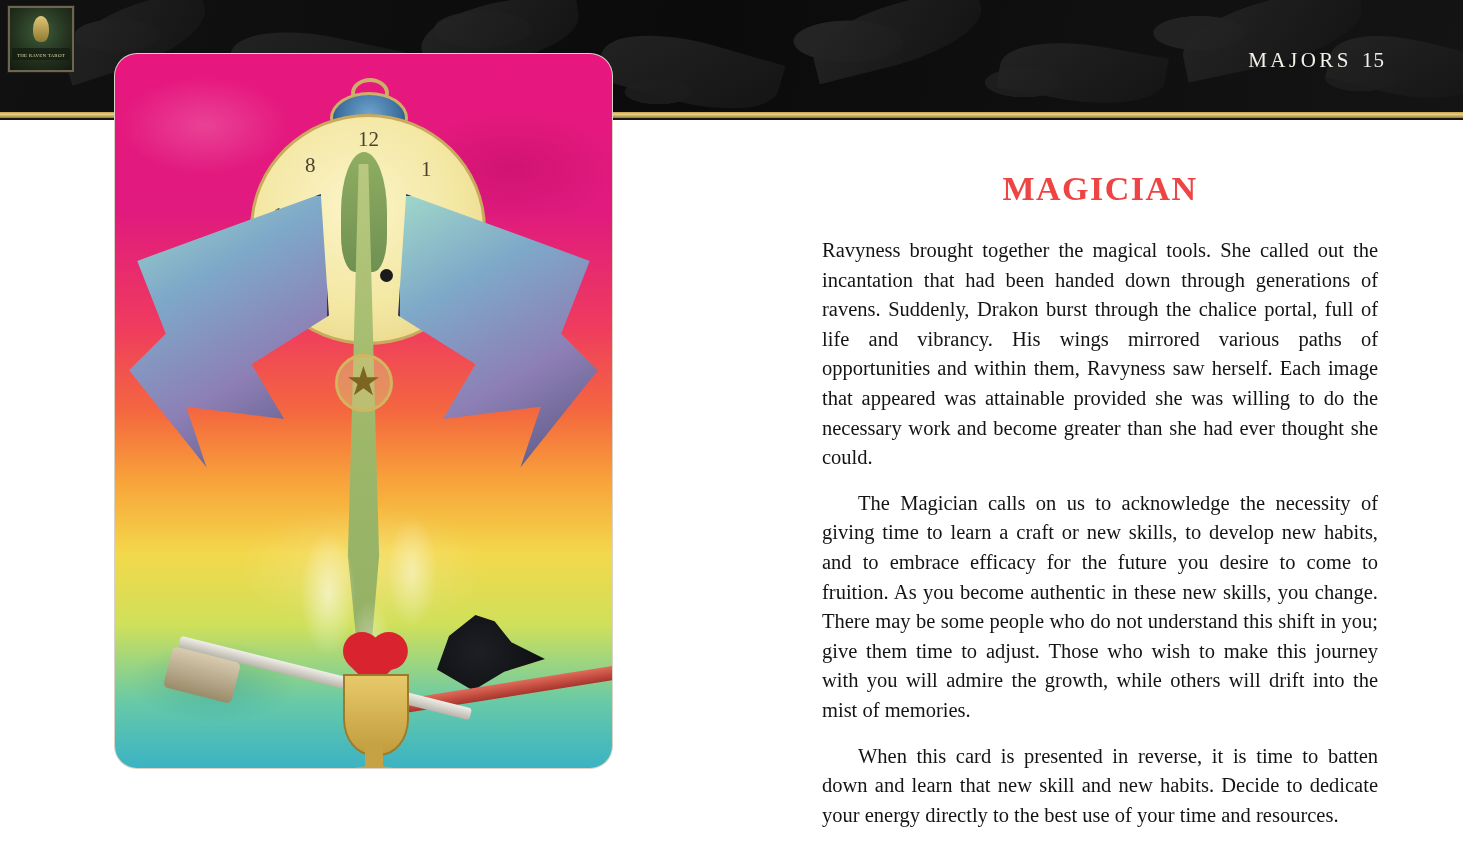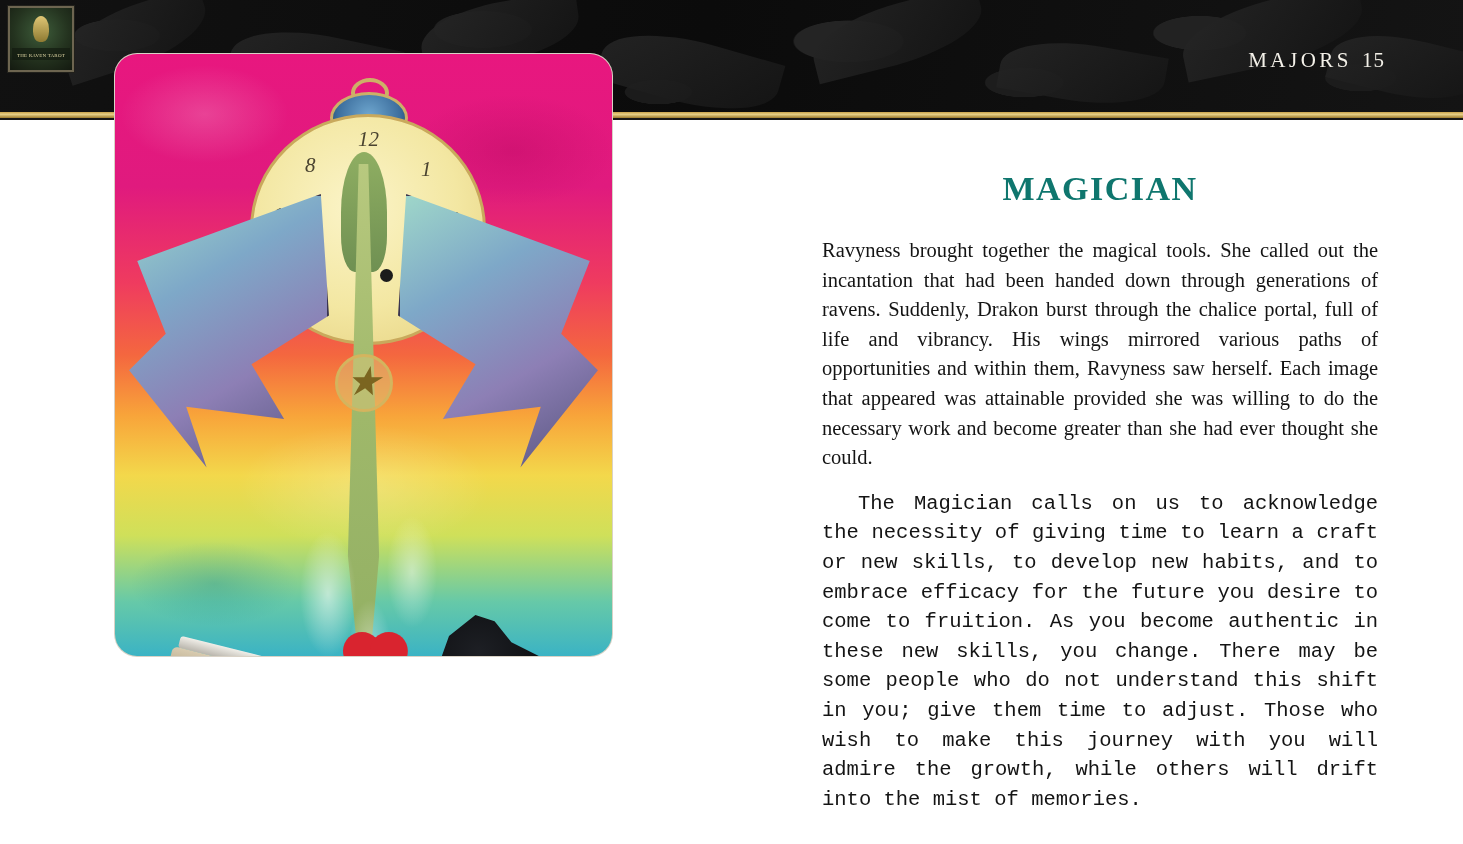--- a/index.html
+++ b/index.html
@@ -121,26 +121,25 @@
     color: #e3d9a6;
     letter-spacing: 0.2px;
   }
 
   
   .card-figure {
     position: absolute;
     left: 115px;
     top: 54px;
     width: 497px;
-    height: 602px;
+    height: 714px;
     border-radius: 22px;
     overflow: hidden;
     background: #e7d9c2;
     box-shadow: 0 0 0 1px #d9d2c6;
-    font-style: italic;
   }
   .card-sky {
     position: absolute;
     inset: 0;
     background:
       linear-gradient(to bottom,
         #e8177f 0%,
         #e01a7e 22%,
         #ef3b5f 38%,
         #f4673f 50%,
@@ -361,36 +360,35 @@
     position: absolute;
     left: 806px;
     top: 170px;
     width: 588px;
   }
   .chapter-title {
     font-family: "Liberation Serif", serif;
     font-size: 34px;
     font-weight: 700;
     letter-spacing: 1.5px;
-    color: #0f766e;
+    color: #ef4444;
     text-align: center;
     margin: 0 0 28px 0;
   }
   .body-par {
     font-family: "Liberation Serif", serif;
     font-size: 20.5px;
     line-height: 29.6px;
     color: #141414;
     text-align: justify;
     margin: 16px;
     hyphens: none;
   }
   .body-par.indent {
     text-indent: 36px;
-    font-family: Liberation Mono, monospace;
   }
 </style>
 </head>
 <body>
 
 <div class="header-band">
   <div class="header-texture"></div>
   <div class="header-leaf" style="left:60px;  top:6px;  width:150px; height:58px; transform:rotate(-18deg);"></div>
   <div class="header-leaf" style="left:230px; top:34px; width:170px; height:62px; transform:rotate(12deg);"></div>
   <div class="header-leaf" style="left:420px; top:2px;  width:160px; height:60px; transform:rotate(-8deg);"></div>
@@ -446,13 +444,14 @@
   <div class="heart"></div>
   <div class="chalice"></div>
   <div class="chalice-stem"></div>
   <div class="chalice-foot"></div>
 </div>
 
 <div class="text-column">
   <h1 class="chapter-title">MAGICIAN</h1>
   <p class="body-par">Ravyness brought together the magical tools. She called out the incantation that had been handed down through generations of ravens. Suddenly, Drakon burst through the chalice portal, full of life and vibrancy. His wings mirrored various paths of opportunities and within them, Ravyness saw herself. Each image that appeared was attainable provided she was willing to do the necessary work and become greater than she had ever thought she could.</p>
   <p class="body-par indent">The Magician calls on us to acknowledge the necessity of giving time to learn a craft or new skills, to develop new habits, and to embrace efficacy for the future you desire to come to fruition. As you become authentic in these new skills, you change. There may be some people who do not understand this shift in you; give them time to adjust. Those who wish to make this journey with you will admire the growth, while others will drift into the mist of memories.</p>
+  <p class="body-par indent">When this card is presented in reverse, it is time to batten down and learn that new skill and new habits. Decide to dedicate your energy directly to the best use of your time and resources.</p>
 </div>
 
 </body></html>

